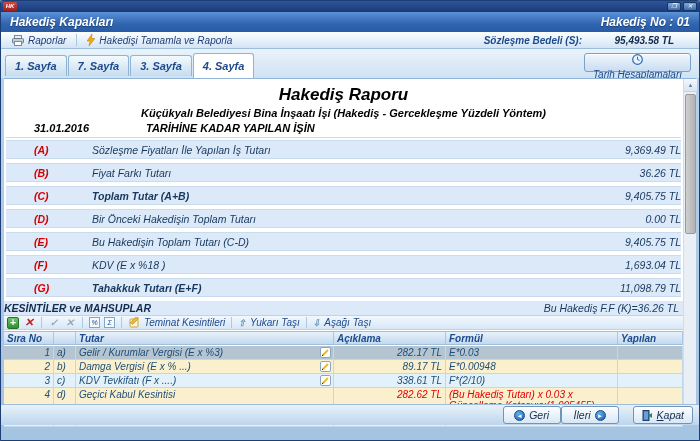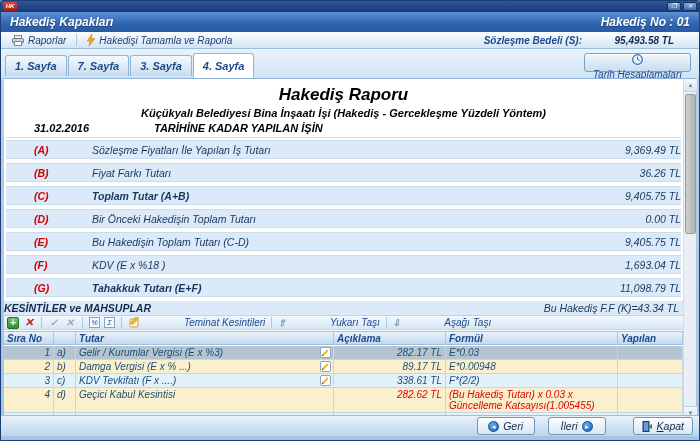--- a/index.html
+++ b/index.html
@@ -64,21 +64,21 @@
   .sthumb { position:absolute; left:1px; top:15px; width:11px; height:140px;
     background:linear-gradient(90deg,#cfcfcf,#b2b2b2); border:1px solid #9a9a9a; border-radius:2px; cursor:pointer; }
   
   .report-title { position:absolute; top:6px; left:0; right:13px; text-align:center;
     font-size:17px; font-weight:bold; color:#000; }
   .report-subtitle { position:absolute; top:28px; left:0; right:13px; text-align:center;
     font-size:11px; font-weight:bold; color:#000; }
   .date-row { position:absolute; top:43px; left:0; right:13px; height:13px;
     font-size:11px; font-weight:bold; color:#000; }
   .date-row .date { position:absolute; left:30px; }
-  .date-row .dlabel { position:absolute; left:150px; }
+  .date-row .dlabel { position:absolute; left:142px; }
   .date-hr { position:absolute; top:58px; left:2px; right:15px; height:1px; background:#c9dcee; }
   .bands { position:absolute; top:61px; left:2px; right:15px; }
   .band { height:19px; margin-bottom:4px; background:#dbe9f8;
     border-top:1px solid #c9dcee; border-bottom:1px solid #c9dcee;
     display:flex; align-items:center; font-size:10.5px; color:#17375e; }
   .band .key { width:26px; margin-left:28px; color:#d40000; font-weight:bold; }
   .band .blabel { margin-left:32px; }
   .band.bold .blabel { font-weight:bold; }
   .band .bvalue { margin-left:auto; }
   
@@ -91,43 +91,43 @@
     display:flex; align-items:center; gap:4px; padding-left:3px; font-size:10px; color:#1e4a8c; }
   .gi { width:12px; height:12px; display:flex; align-items:center; justify-content:center; cursor:pointer; }
   .gi.add { background:linear-gradient(#6fc46f,#2f8f2f); border:1px solid #257025; border-radius:2px;
     color:#fff; font-weight:bold; font-size:10px; line-height:10px; }
   .gi.del { color:#c32020; font-weight:bold; font-size:11px; }
   .gi.apply { color:#9aa8b5; font-weight:bold; font-size:10px; }
   .gi.cancel { color:#9aa8b5; font-weight:bold; font-size:10px; }
   .gi.cell { width:11px; height:11px; background:#f4fafe; border:1px solid #7fa7c9;
     font-size:7px; color:#1e4a8c; }
   .gi.pencil { background:none; }
-  .gt-label { cursor:pointer;margin-left:40px; }
+  .gt-label { cursor:pointer; }
   .gt-arrow { color:#6f94b8; font-size:9px; font-weight:bold; cursor:pointer; }
   .gsep { width:1px; height:11px; background:#afc9e0; margin:0 2px; }
   
   .grid-header, .grow { display:grid; grid-template-columns:50px 22px 258px 112px 172px 1fr; }
   .grid-header { position:absolute; top:252px; left:0; right:13px; height:14px;
     background:linear-gradient(#e8f2fb,#c3d9ef); border-top:1px solid #9fbfdc; border-bottom:1px solid #9fbfdc;
     font-size:10px; font-weight:bold; color:#1e4a8c; }
   .grid-header > div { padding:1px 0 0 3px; border-right:1px solid #a9c7e2; }
   .grid-rows { position:absolute; top:267px; left:0; right:13px; font-size:10px; color:#1f4e79; }
   .grow > div { border-right:1px solid #c3d7e9; border-bottom:1px solid #c3d7e9; padding:1px 3px; position:relative; }
   .grow .cno { text-align:right; }
   .grow { min-height:14px; }
   .grow.tall { min-height:21px; }
   .grow.sel { background:#b5c4d1; }
   .grow.cream { background:#fbf0ce; }
   .grow.blue { background:#e3f2fa; }
   .grow .red { color:#e00000; }
   .edit-ic { position:absolute; right:2px; top:1px; cursor:pointer; }
   
-  .footer { position:absolute; left:0; bottom:4px; width:100%; height:21px;
+  .footer { position:absolute; left:0; bottom:15px; width:100%; height:21px;
     background:linear-gradient(#e8f2fa,#bcd5ec); border-top:1px solid #9fbedd;
-    display:flex; align-items:center; justify-content:flex-end; gap:13px; padding-right:6px; }
+    display:flex; align-items:center; justify-content:flex-end; padding-right:6px; }
   .fbtn { height:18px; min-width:58px; padding:0 8px; display:flex; align-items:center; justify-content:center;
     gap:4px; font-size:10.5px; color:#122b4e; border:1px solid #7095b8; border-radius:3px;
     background:linear-gradient(#fdfeff,#d8e7f4); cursor:pointer; box-shadow:0 1px 0 rgba(255,255,255,.9) inset; }
   .fbtn .circ { width:11px; height:11px; border-radius:50%; background:radial-gradient(circle at 35% 30%,#5fb0f0,#1b5fb0);
     border:1px solid #15497f; color:#fff; font-size:6px; line-height:10px; text-align:center; }
   .fbtn.kapat { margin-left:14px; }
   .u { text-decoration:underline; }
   svg { display:block; }
 </style>
 </head>
@@ -189,21 +189,21 @@
       <span>Tarih Hesaplamaları</span>
     </div>
   </div>
 
   <div class="content">
 
     <div class="report-title">Hakediş Raporu</div>
     <div class="report-subtitle">Küçükyalı Belediyesi Bina İnşaatı İşi (Hakediş  - Gercekleşme Yüzdeli Yöntem)</div>
 
     <div class="date-row">
-      <span class="date">31.02.2016</span>
+      <span class="date">31.01.2016</span>
       <span class="dlabel">TARİHİNE KADAR YAPILAN İŞİN</span>
     </div>
     <div class="date-hr"></div>
 
     <div class="bands">
       <div class="band">
         <span class="key">(A)</span>
         <span class="blabel">Sözleşme Fiyatları İle Yapılan İş Tutarı</span>
         <span class="bvalue">9,369.49 TL</span>
       </div>
@@ -234,21 +234,21 @@
       </div>
       <div class="band bold">
         <span class="key">(G)</span>
         <span class="blabel">Tahakkuk Tutarı  (E+F)</span>
         <span class="bvalue">11,098.79 TL</span>
       </div>
     </div>
 
     <div class="kes-head">
       <span class="ktitle">KESİNTİLER ve MAHSUPLAR</span>
-      <span class="knote">Bu Hakediş F.F (K)=43.34 TL</span>
+      <span class="knote">Bu Hakediş F.F (K)=36.26 TL</span>
     </div>
 
     <div class="grid-toolbar">
       <span class="gi add">+</span>
       <span class="gi del">✕</span>
       <div class="gsep"></div>
       <span class="gi apply">✓</span>
       <span class="gi cancel">✕</span>
       <div class="gsep"></div>
       <span class="gi cell">%</span>
@@ -317,21 +317,21 @@
         <div><span>KDV Tevkifatı (F x  ....)</span>
           <span class="edit-ic">
               <svg width="11" height="11" viewBox="0 0 11 11">
                 <rect x="0.5" y="0.5" width="10" height="10" rx="1.5" fill="#fff" stroke="#8aa5bf"></rect>
                 <line x1="2.5" y1="8.5" x2="8" y2="3" stroke="#e8b93a" stroke-width="2"></line>
                 <line x1="2" y1="9" x2="3.2" y2="7.8" stroke="#333" stroke-width="1"></line>
               </svg>
             </span>
         </div>
         <div class="cno">338.61 TL</div>
-        <div>F*(2/2)</div>
+        <div>F*(2/10)</div>
         <div></div>
       </div>
       <div class="grow cream tall">
         <div class="cno">4</div>
         <div>d)</div>
         <div>Geçici Kabul Kesintisi</div>
         <div class="cno red">282.62 TL</div>
         <div class="red">(Bu Hakediş Tutarı) x 0.03 x Güncelleme Katsayısı(1.005455)</div>
         <div></div>
       </div>

